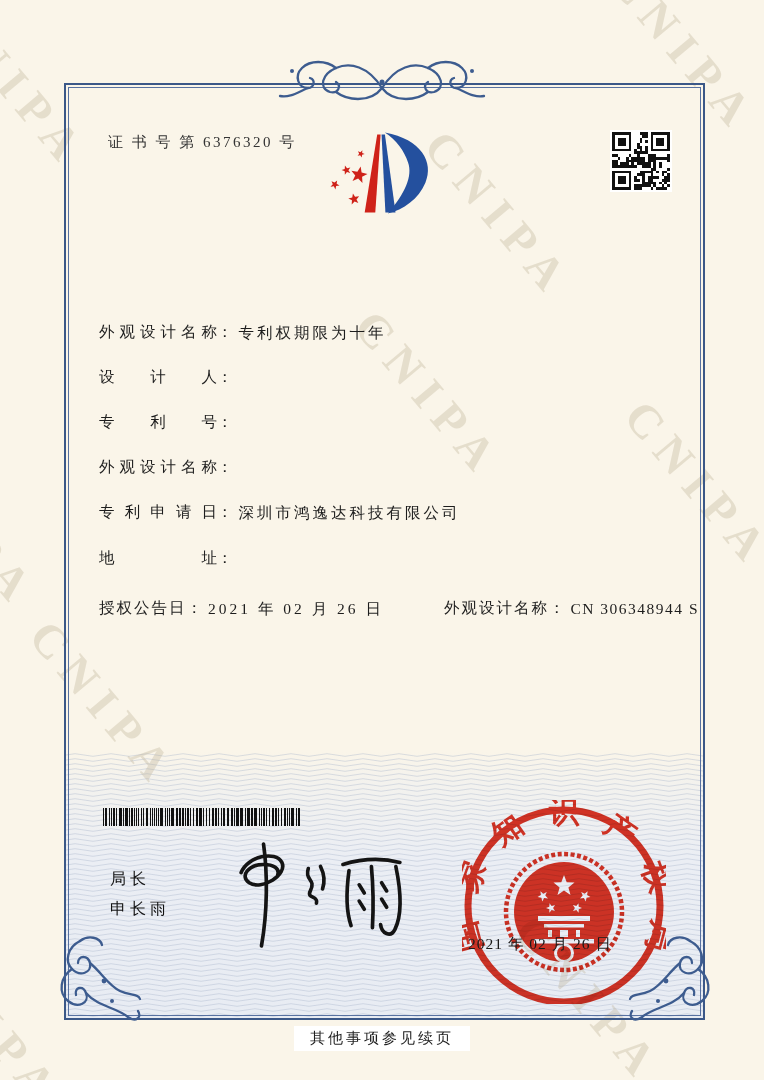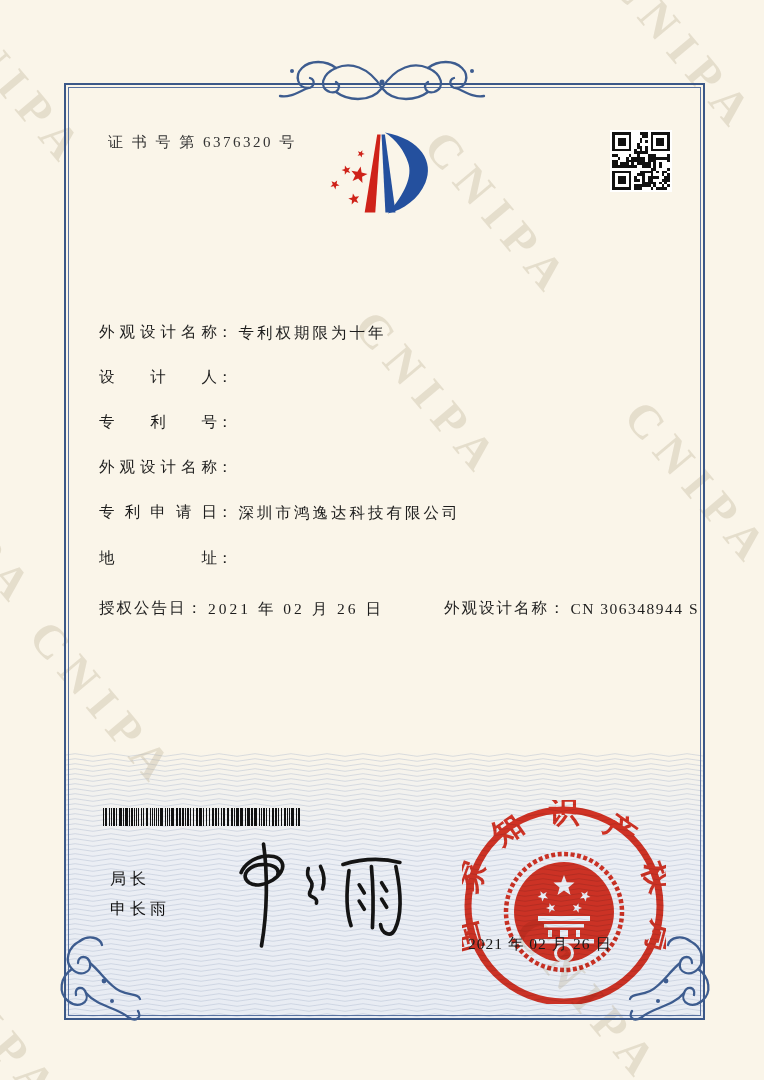--- a/index.html
+++ b/index.html
@@ -435,14 +435,17 @@
       <rect x="-20" y="12" width="40" height="3.5" fill="#fff"></rect>
       <rect x="-16" y="18" width="4" height="7" fill="#fff"></rect>
       <rect x="-4" y="18" width="8" height="7" fill="#fff"></rect>
       <rect x="12" y="18" width="4" height="7" fill="#fff"></rect>
       <rect x="-30" y="27" width="60" height="4.5" fill="#fff"></rect>
       <circle cx="0" cy="41" r="8.5" fill="none" stroke="#fff" stroke-width="3"></circle>
     </g>
   </svg>
   <div id="seal-date">2021 年 02 月 26 日</div>
 
+  <div id="cont-note">
+    <span>其他事项参见续页</span>
+  </div>
 
 </div>
 
 </body></html>

